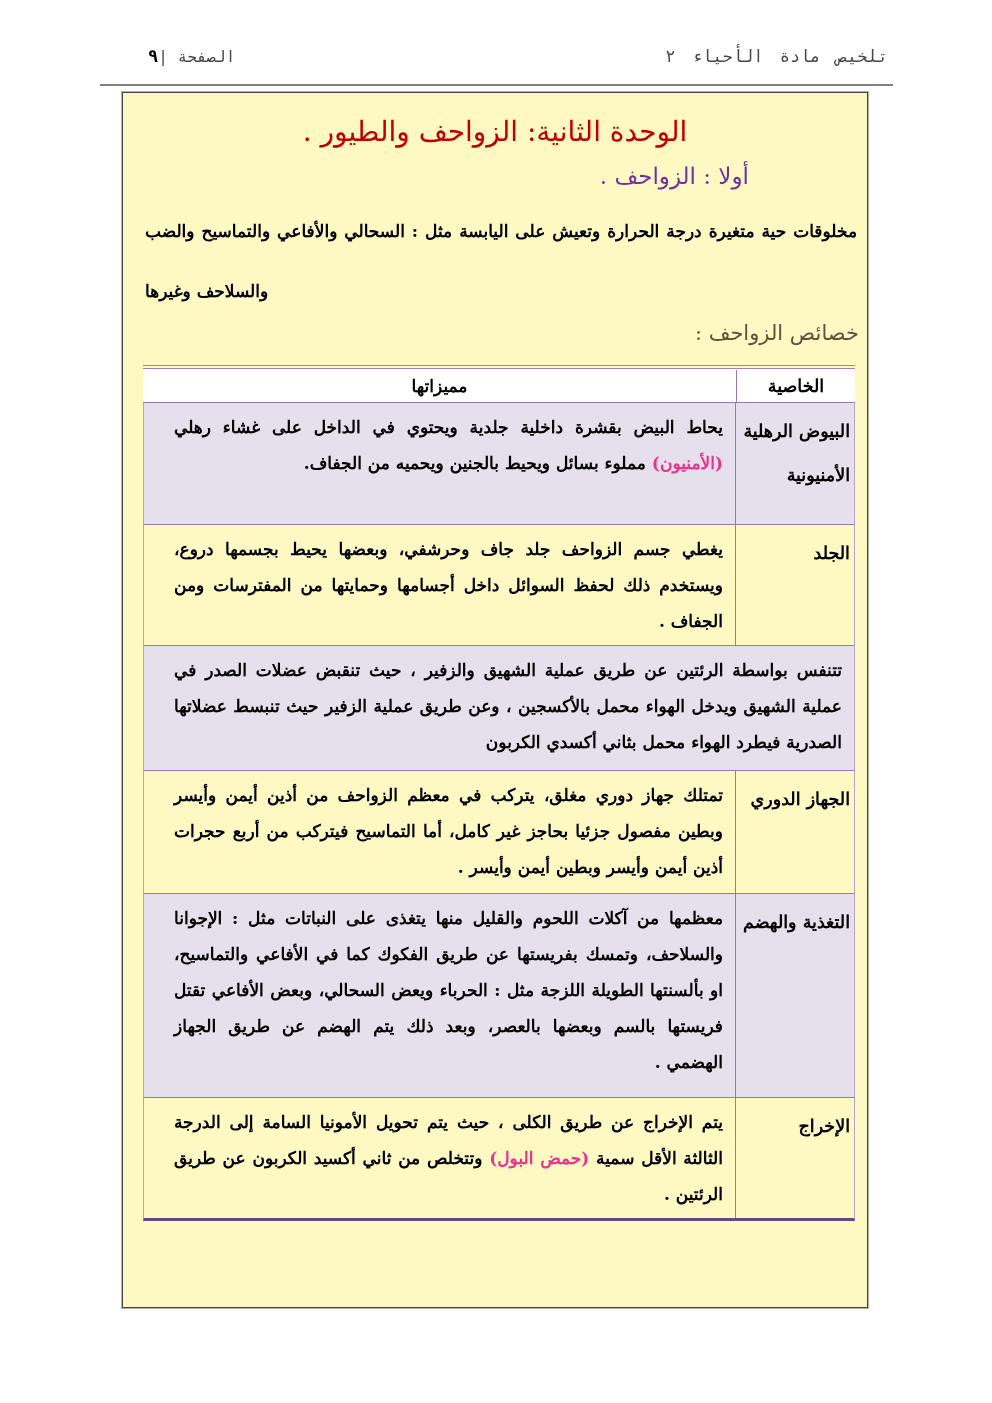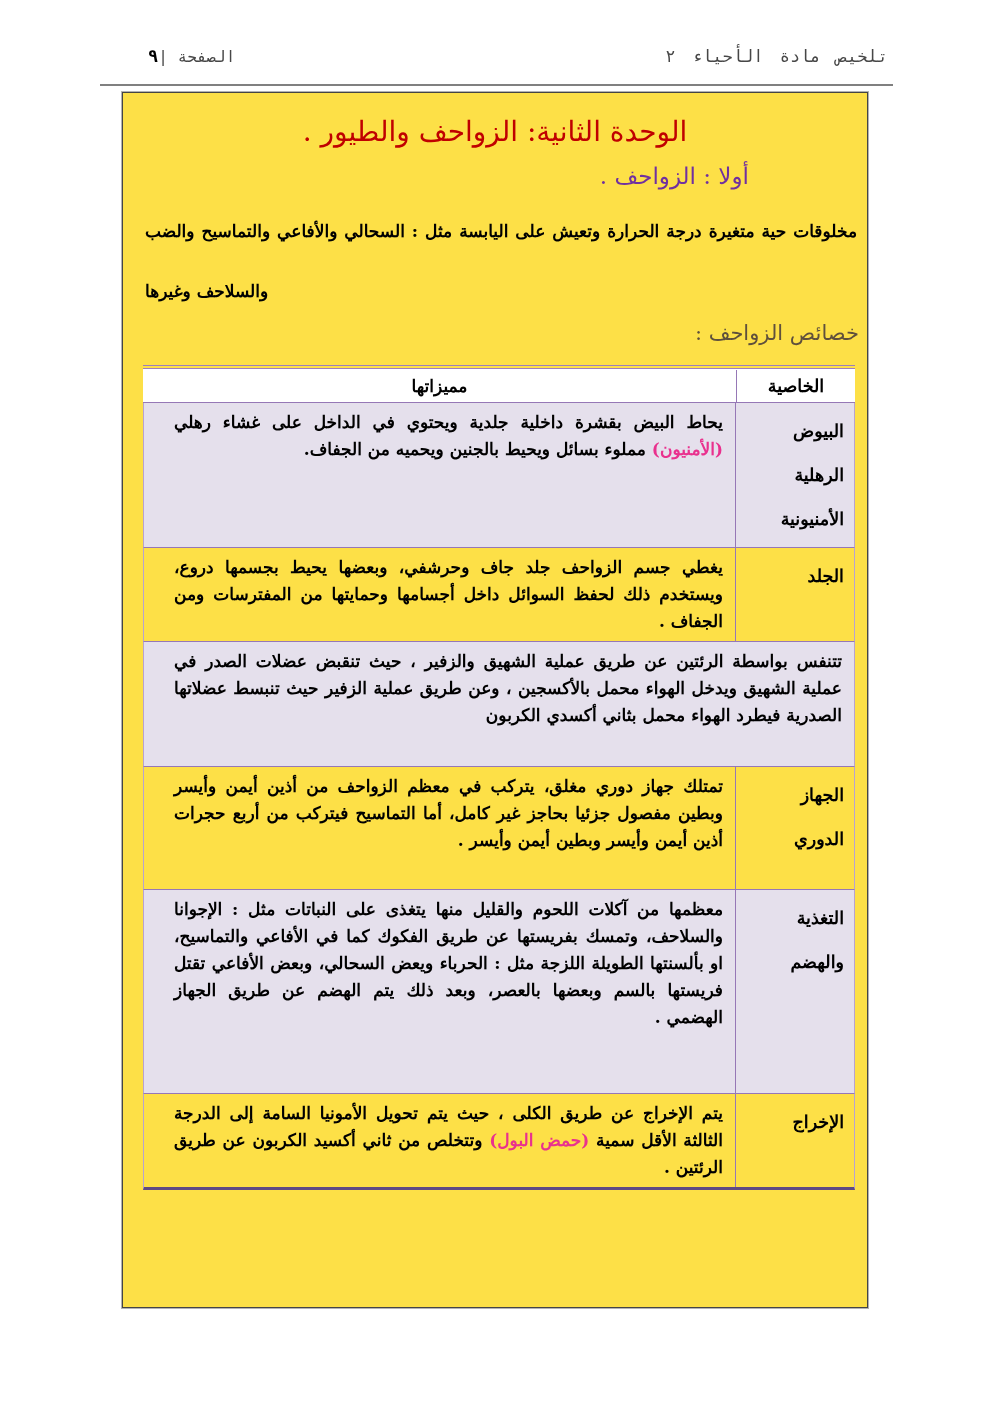--- a/index.html
+++ b/index.html
@@ -23,21 +23,21 @@
   }
   .hdr-left .pgnum { font-weight:bold; color:#000; font-size:17px; }
   .hdr-rule {
     position:absolute; top:84px; left:100px; width:793px;
     border-top:2px solid #808080;
   }
 
   
   .content-box {
     position:absolute; left:122px; top:92px; width:746px; height:1216px;
-    background:#fde047; border:1px solid #454545; outline:1px solid #b3b3b3;
+    background:#fef9c3; border:1px solid #454545; outline:1px solid #b3b3b3;
   }
 
   .unit-title {
     position:absolute; top:22px; left:0; right:0;
     direction:rtl; text-align:center;
     font-size:28px; color:#c00000;
   }
   .section-subtitle {
     position:absolute; top:70px; right:118px;
     direction:rtl; font-size:23px; color:#7030a0;
@@ -63,27 +63,27 @@
     background:#fff; border-bottom:1px solid #9678b6;
     height:34px; align-items:center;
     font-size:20px; font-weight:bold;
   }
   .thead-row .cell-property { text-align:center; line-height:30px; padding:1px; }
   .thead-row .cell-features { text-align:center; line-height:30px; padding:0; }
 
   .cell-property {
     width:119px; flex:0 0 119px;
     border-left:1px solid #9678b6;   
-    padding:6px 10px; text-align:right;
+    padding:6px 4px; text-align:right;
     font-size:17.5px; font-weight:bold; line-height:44px;
   }
   .cell-features {
     flex:1 1 auto;
     padding:6px 12px 6px 30px; text-align:justify;
-    font-size:17px; font-weight:bold; line-height:27px;
+    font-size:17px; font-weight:bold; line-height:36px;
   }
   .body-row { border-bottom:1px solid #9678b6; }
   .body-row.alt { background:#e5e0ec; }
   .body-row { border-right:1px solid #b8a3cf; border-left:1px solid #b8a3cf; }
   .body-row .cell-property { border-left:1px solid #9678b6; }
   .body-row:last-child { border-bottom:3px solid #5f4a82; }
 
   .r1 { min-height:122px; } .r2 { min-height:88px; } .r3 { min-height:125px; }
   .r4 { min-height:123px; } .r5 { min-height:204px; } .r6 { min-height:86px; }
 </style>

